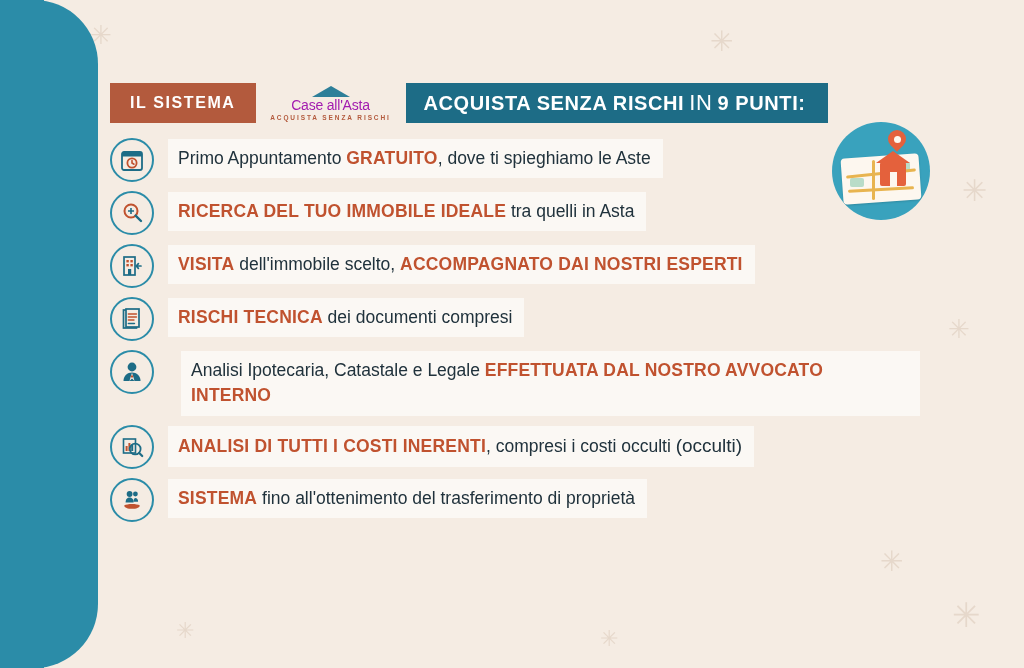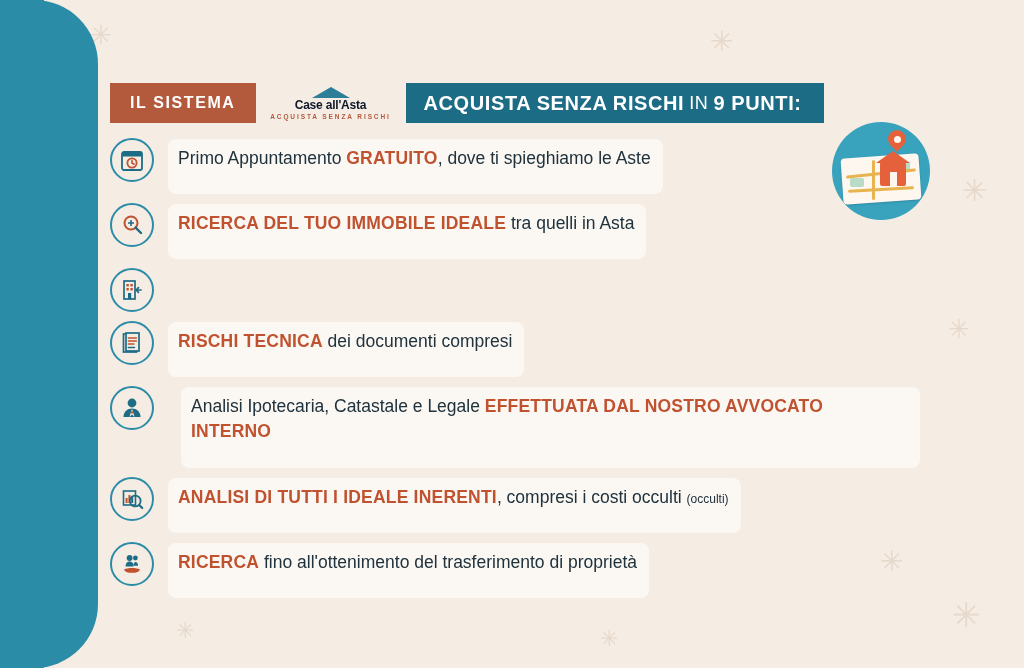--- a/index.html
+++ b/index.html
@@ -89,23 +89,23 @@
     min-width: 150px;
   }
   .hdr-logo .roof {
     width: 0; height: 0;
     border-left: 19px solid transparent;
     border-right: 19px solid transparent;
     border-bottom: 11px solid #2d7f99;
     margin-bottom: 1px;
   }
   .hdr-logo .brand {
-    font-size: 12px;
-    font-weight: bold;
-    color: #0f172a;
+    font-size: 14px;
+    font-weight: normal;
+    color: #a21caf;
     line-height: 1;
     letter-spacing: -0.2px;
   }
   .hdr-logo .tag {
     font-size: 6.5px;
     letter-spacing: 1.9px;
     color: #b35a3d;
     font-weight: bold;
     margin-top: 2px;
   }
@@ -117,21 +117,21 @@
     letter-spacing: 0.6px;
     display: flex;
     align-items: center;
     padding: 0 22px 0 18px;
     height: 40px;
     box-sizing: border-box;
     white-space: nowrap;
   }
   .hdr-title .light {
     font-weight: normal;
-    font-size: 18px;
+    font-size: 22px;
     padding: 0 5px;
   }
 
   
   .map-badge {
     position: absolute;
     left: 832px;
     top: 122px;
     width: 98px;
     height: 98px;
@@ -228,36 +228,36 @@
     display: flex;
     align-items: center;
     justify-content: center;
     margin-right: 14px;
     position: relative;
     box-sizing: border-box;
   }
   .icon-wrap svg { display: block; }
   .text-pill {
     background: rgba(255,255,255,0.62);
-    border-radius: 8px;
-    padding: 7px 12px 24px 10px;
+    border-radius: 0;
+    padding: 7px 12px 8px 10px;
     font-size: 17.5px;
     line-height: 1.38;
     color: #20323c;
     align-self: flex-start;
     margin-top: 1px;
   }
   .text-pill.two-line { line-height: 1.42; margin-left: 13px; }
   .hl {
     color: #c0522f;
     font-weight: bold;
     letter-spacing: 0.2px;
   }
   .small {
-    font-size: 12px;
+    font-size: 19px;
     color: #20323c;
   }
 </style>
 </head>
 <body>
 
 <div class="bg-base"></div>
 <div class="bg-teal"></div>
 <div class="bg-teal-inner"></div>
 
@@ -331,20 +331,23 @@
       <svg width="24" height="24" viewBox="0 0 24 24">
         <rect x="4" y="3" width="11" height="18" fill="none" stroke="#1d6c86" stroke-width="1.7"></rect>
         <rect x="6.4" y="6" width="2.4" height="2.4" fill="#c0522f"></rect>
         <rect x="10.4" y="6" width="2.4" height="2.4" fill="#c0522f"></rect>
         <rect x="6.4" y="10" width="2.4" height="2.4" fill="#c0522f"></rect>
         <rect x="10.4" y="10" width="2.4" height="2.4" fill="#c0522f"></rect>
         <rect x="8" y="15" width="3.2" height="6" fill="#1d6c86"></rect>
         <path d="M21 12 L16.5 12 M18.4 9.6 L16.2 12 L18.4 14.4" stroke="#1d6c86" stroke-width="1.7" fill="none" stroke-linecap="round" stroke-linejoin="round"></path>
       </svg>
     </div>
+    <div class="text-pill">
+      <span class="hl">VISITA</span><span> dell'immobile scelto, </span><span class="hl">ACCOMPAGNATO DAI NOSTRI ESPERTI</span>
+    </div>
   </div>
 
   <div class="row">
     <div class="icon-wrap">
       <svg width="24" height="24" viewBox="0 0 24 24">
         <rect x="3.5" y="3" width="13" height="18" fill="none" stroke="#1d6c86" stroke-width="1.7"></rect>
         <rect x="6" y="2" width="13" height="18" fill="#f5ece3" stroke="#1d6c86" stroke-width="1.7"></rect>
         <path d="M8.4 7 h8 M8.4 10 h8 M8.4 13 h5.5" stroke="#c0522f" stroke-width="1.6" stroke-linecap="round"></path>
         <path d="M8.4 16.5 h6" stroke="#1d6c86" stroke-width="1.6" stroke-linecap="round"></path>
       </svg>
@@ -374,33 +377,33 @@
       <svg width="24" height="24" viewBox="0 0 24 24">
         <rect x="3.5" y="4" width="12" height="14" fill="none" stroke="#1d6c86" stroke-width="1.6"></rect>
         <rect x="5.6" y="11" width="2" height="5" fill="#c0522f"></rect>
         <rect x="8.4" y="8" width="2" height="8" fill="#c0522f"></rect>
         <rect x="11.2" y="10" width="2" height="6" fill="#1d6c86"></rect>
         <circle cx="15.2" cy="14" r="5.4" fill="none" stroke="#1d6c86" stroke-width="1.8"></circle>
         <path d="M19.2 18 L22.2 21" stroke="#1d6c86" stroke-width="2.2" stroke-linecap="round"></path>
       </svg>
     </div>
     <div class="text-pill">
-      <span class="hl">ANALISI DI TUTTI I IDEALE INERENTI</span><span>, compresi i costi occulti </span><span class="small">(occulti)</span>
+      <span class="hl">ANALISI DI TUTTI I COSTI INERENTI</span><span>, compresi i costi occulti </span><span class="small">(occulti)</span>
     </div>
   </div>
 
 
   <div class="row">
     <div class="icon-wrap">
       <svg width="24" height="24" viewBox="0 0 24 24">
         <circle cx="9.6" cy="6" r="2.9" fill="#1d6c86"></circle>
         <circle cx="15.4" cy="6" r="2.4" fill="#1d6c86"></circle>
         <path d="M5.6 14.5 C5.6 11 7.4 9.6 9.6 9.6 C11.8 9.6 13.6 11 13.6 14.5 Z" fill="#1d6c86"></path>
         <path d="M13.4 13.8 C13.6 11.2 14.4 10 15.4 10 C16.8 10 18.1 11.2 18.1 13.8 Z" fill="#1d6c86"></path>
         <path d="M4.2 17.4 C7 15.4 17 15.4 19.8 17.4 C19.8 19.6 16 20.8 12 20.8 C8 20.8 4.2 19.6 4.2 17.4 Z" fill="#c0522f"></path>
       </svg>
     </div>
     <div class="text-pill">
-      <span class="hl">RICERCA</span><span> fino all'ottenimento del trasferimento di proprietà</span>
+      <span class="hl">SISTEMA</span><span> fino all'ottenimento del trasferimento di proprietà</span>
     </div>
   </div>
 
 </div>
 
 </body></html>

